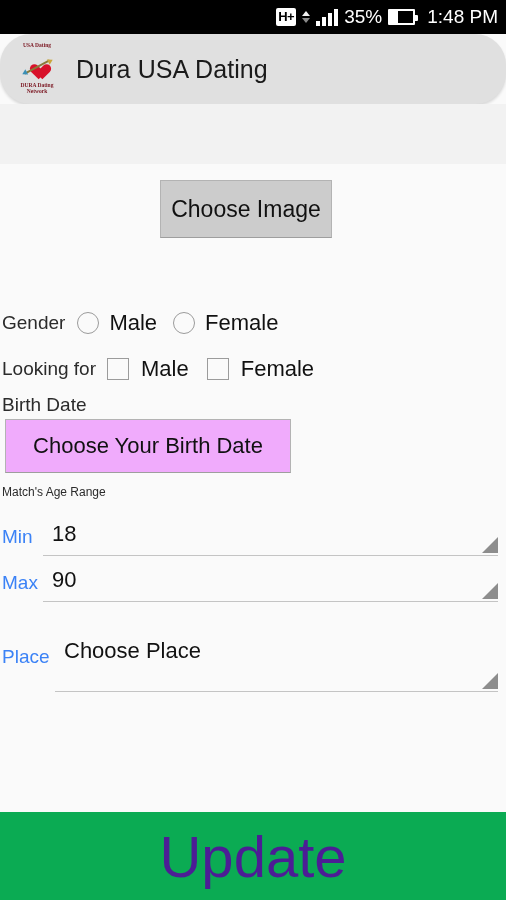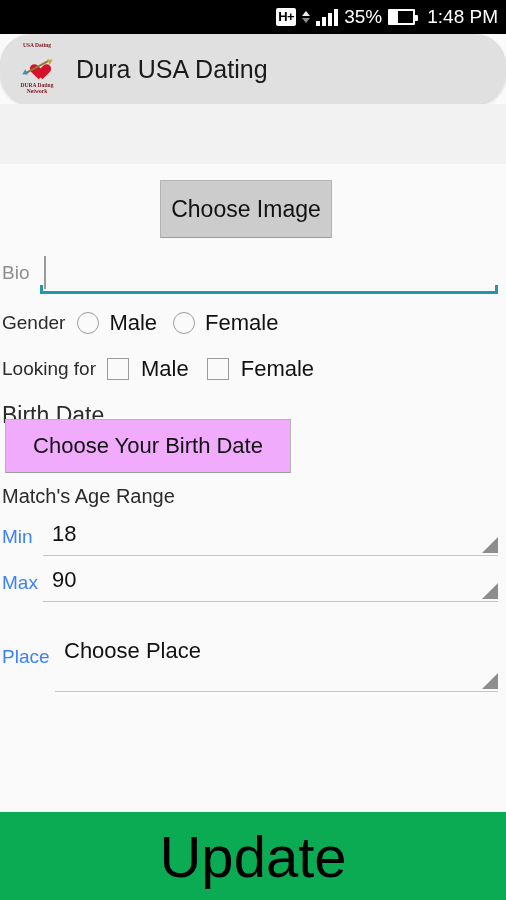--- a/index.html
+++ b/index.html
@@ -187,31 +187,31 @@
   .gender-row { top: 206px; gap: 0; }
   .gender-row .row-label { margin-right: 12px; }
   .gender-row .radio { margin-right: 10px; }
   .gender-row .opt-label { margin-right: 16px; }
 
   .looking-row { top: 252px; }
   .looking-row .row-label { margin-right: 11px; }
   .looking-row .checkbox { margin-right: 12px; }
   .looking-row .opt-label { margin-right: 18px; }
 
-  .birth-label { position: absolute; left: 2px; top: 298px; font-size: 23px; color: #2b2b2b; }
+  .birth-label { position: absolute; left: 2px; top: 290px; font-size: 19px; color: #2b2b2b; }
   .birth-btn {
     position: absolute; left: 5px; top: 315px;
     width: 286px; height: 54px;
     background: #f0abfc; border: 1px solid #b3b3b3; border-bottom-color: #9e9e9e;
     color: #111; font-size: 22px;
     display: flex; align-items: center; justify-content: center;
     cursor: pointer;
   }
   .age-range-label {
-    position: absolute; left: 2px; top: 381px; font-size: 20px; color: #2b2b2b;
+    position: absolute; left: 2px; top: 381px; font-size: 12px; color: #2b2b2b;
   }
 
   .spinner-row { position: absolute; left: 0; width: 506px; }
   .spinner-row .sp-label {
     position: absolute; left: 2px; font-size: 19px; color: #3b82f6;
   }
   .spinner {
     position: absolute; cursor: pointer;
   }
   .spinner .sp-value { font-size: 22px; color: #111; }
@@ -241,21 +241,21 @@
   .place-row .spinner { left: 55px; top: 0; width: 443px; height: 72px; }
   .place-row .spinner .sp-value { position: absolute; left: 9px; top: 10px; font-size: 22px; }
   .place-row .spinner .sp-line { bottom: 8px; }
   .place-row .spinner .sp-tri { bottom: 11px; }
 
   
   .update-btn {
     position: absolute; top: 812px; left: 0;
     width: 506px; height: 88px;
     background: #0bab53;
-    color: #000000;
+    color: #4c1d95;
     font-size: 58px;
     display: flex; align-items: center; justify-content: center;
     cursor: pointer; border: none;
     font-family: "Liberation Sans", sans-serif;
   }
 </style>
 </head>
 <body>
 
 <div class="screen">
@@ -291,27 +291,20 @@
       <span class="cap two">DURA Dating Network</span>
     </div>
     <div class="app-title">Dura USA Dating</div>
   </div>
 
   <div class="content">
     <div class="band"></div>
 
     <div class="choose-image-btn">Choose Image</div>
 
-    <div class="bio-row">
-      <span class="bio-label">Bio</span>
-      <div class="bio-field">
-        <span class="caret"></span>
-        <span class="bio-underline"></span>
-      </div>
-    </div>
 
     <div class="row gender-row">
       <span class="row-label">Gender</span>
       <span class="radio"></span>
       <span class="opt-label">Male</span>
       <span class="radio"></span>
       <span class="opt-label">Female</span>
     </div>
 
     <div class="row looking-row">

